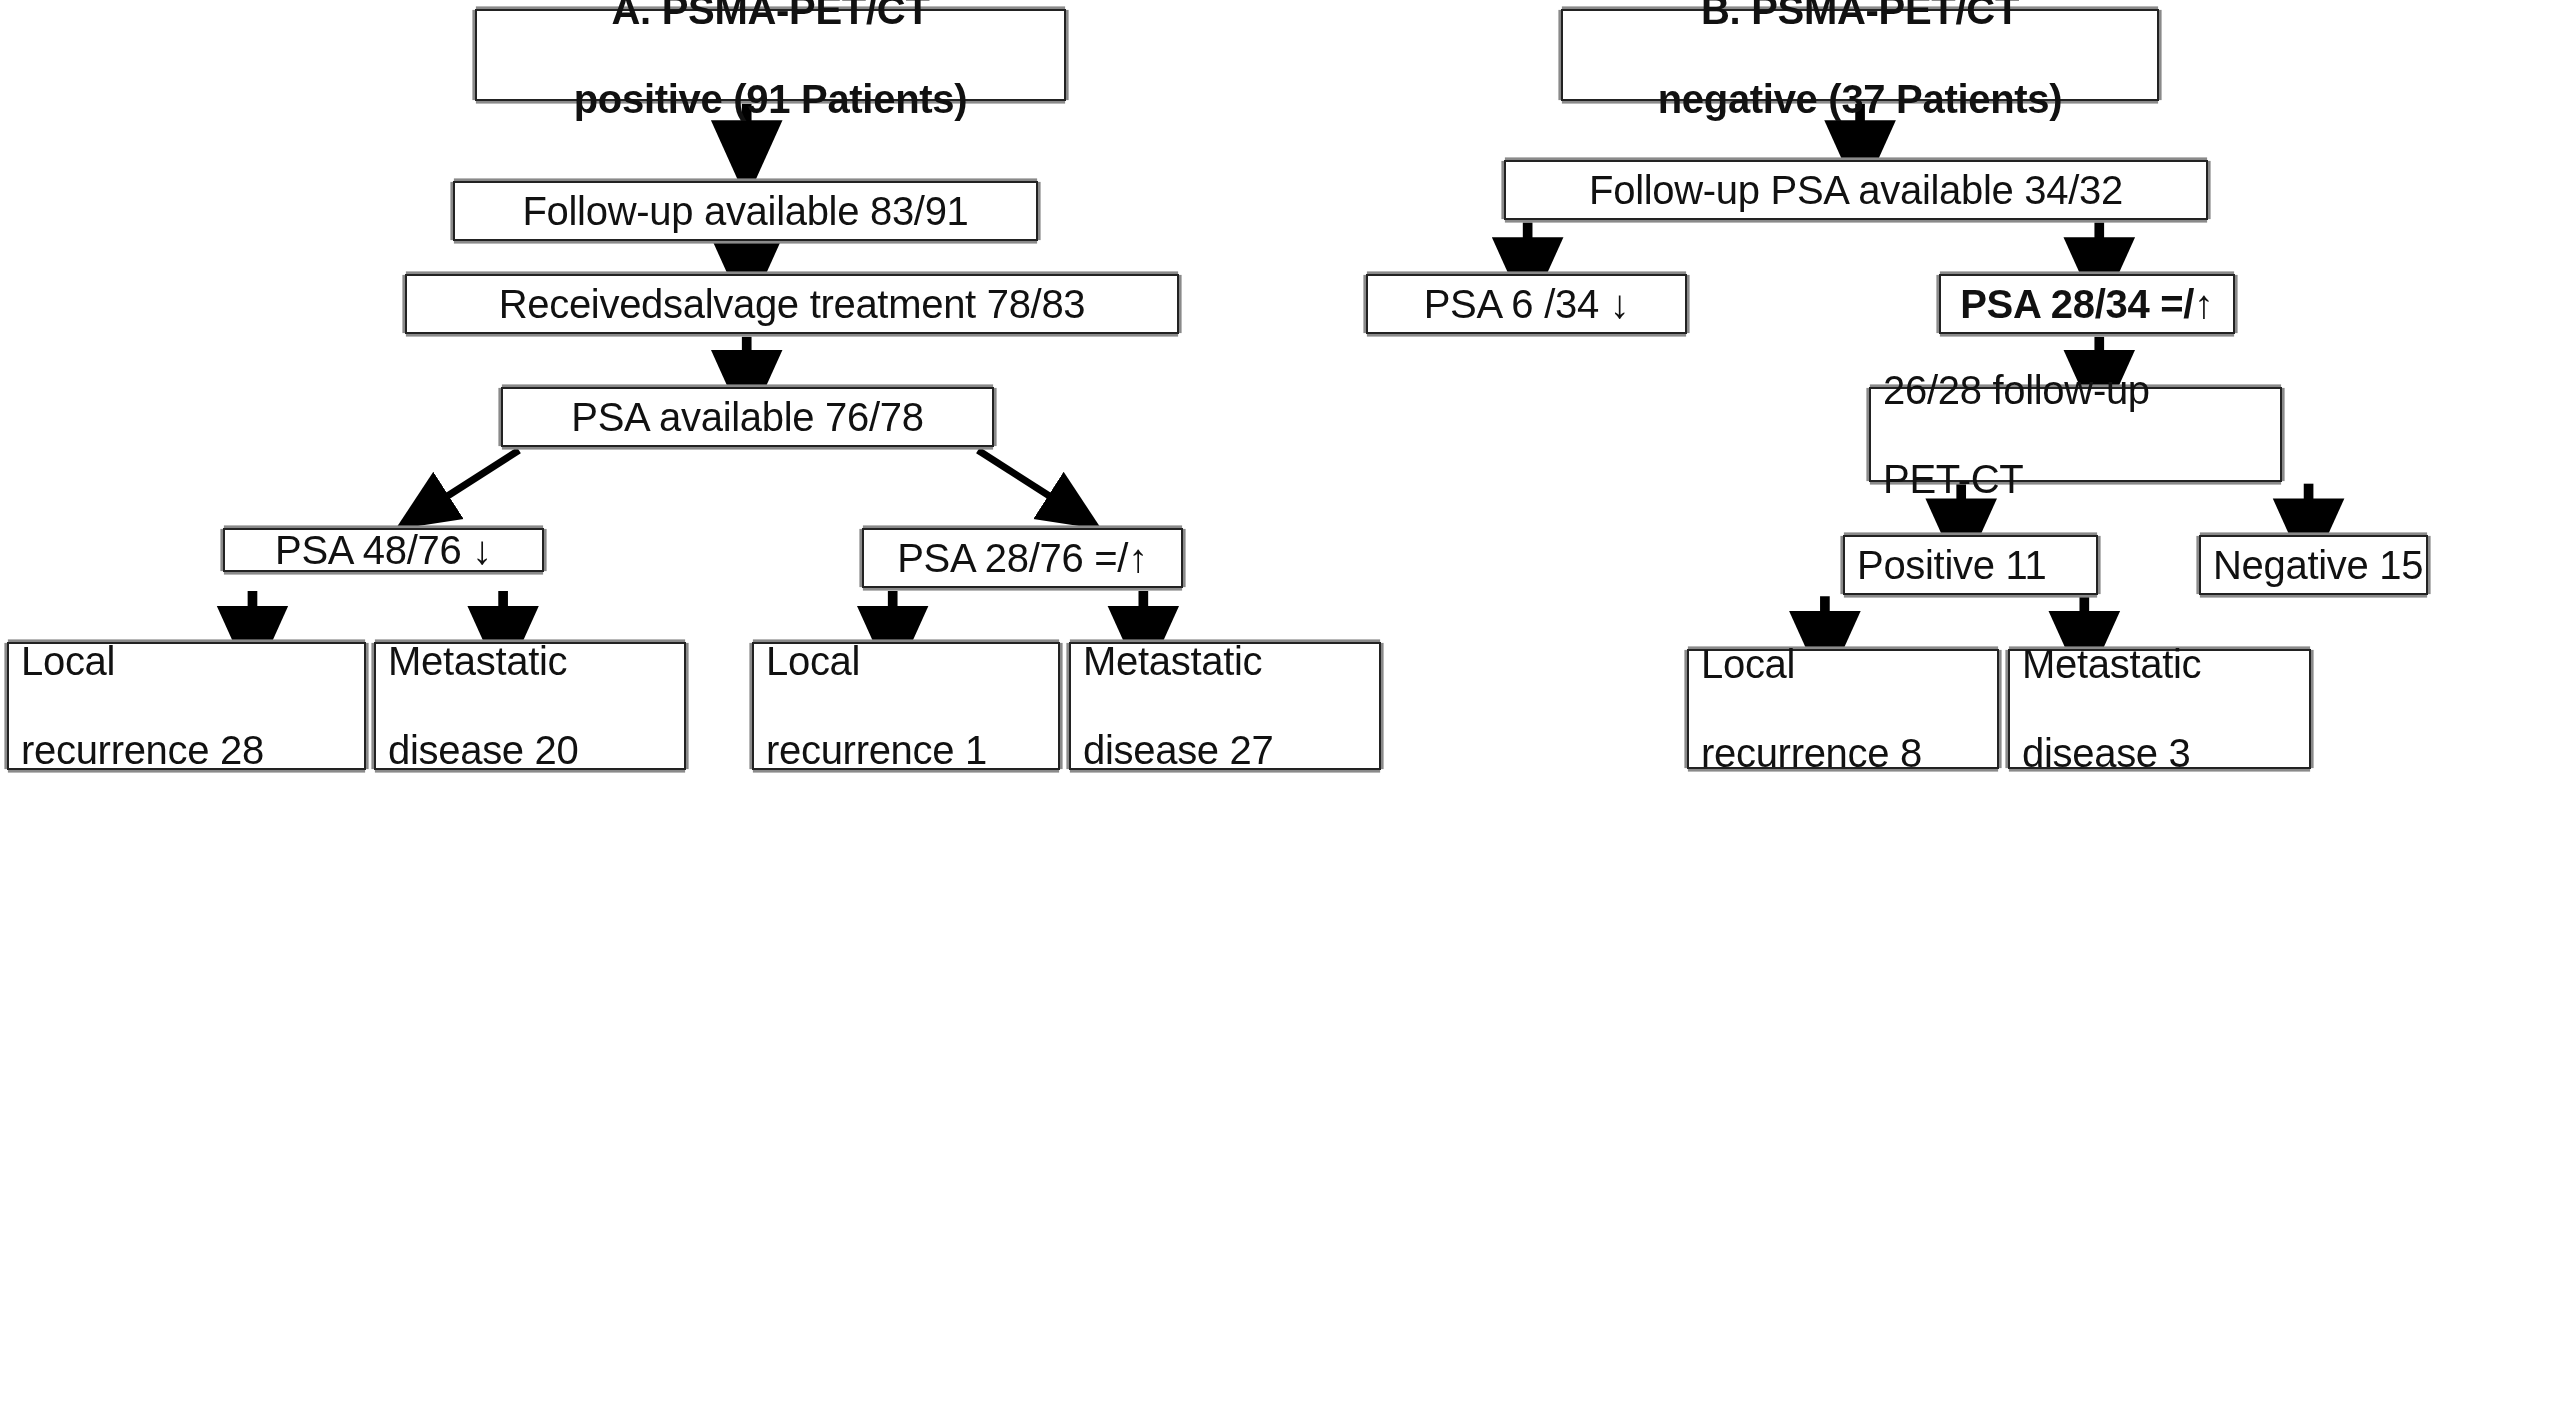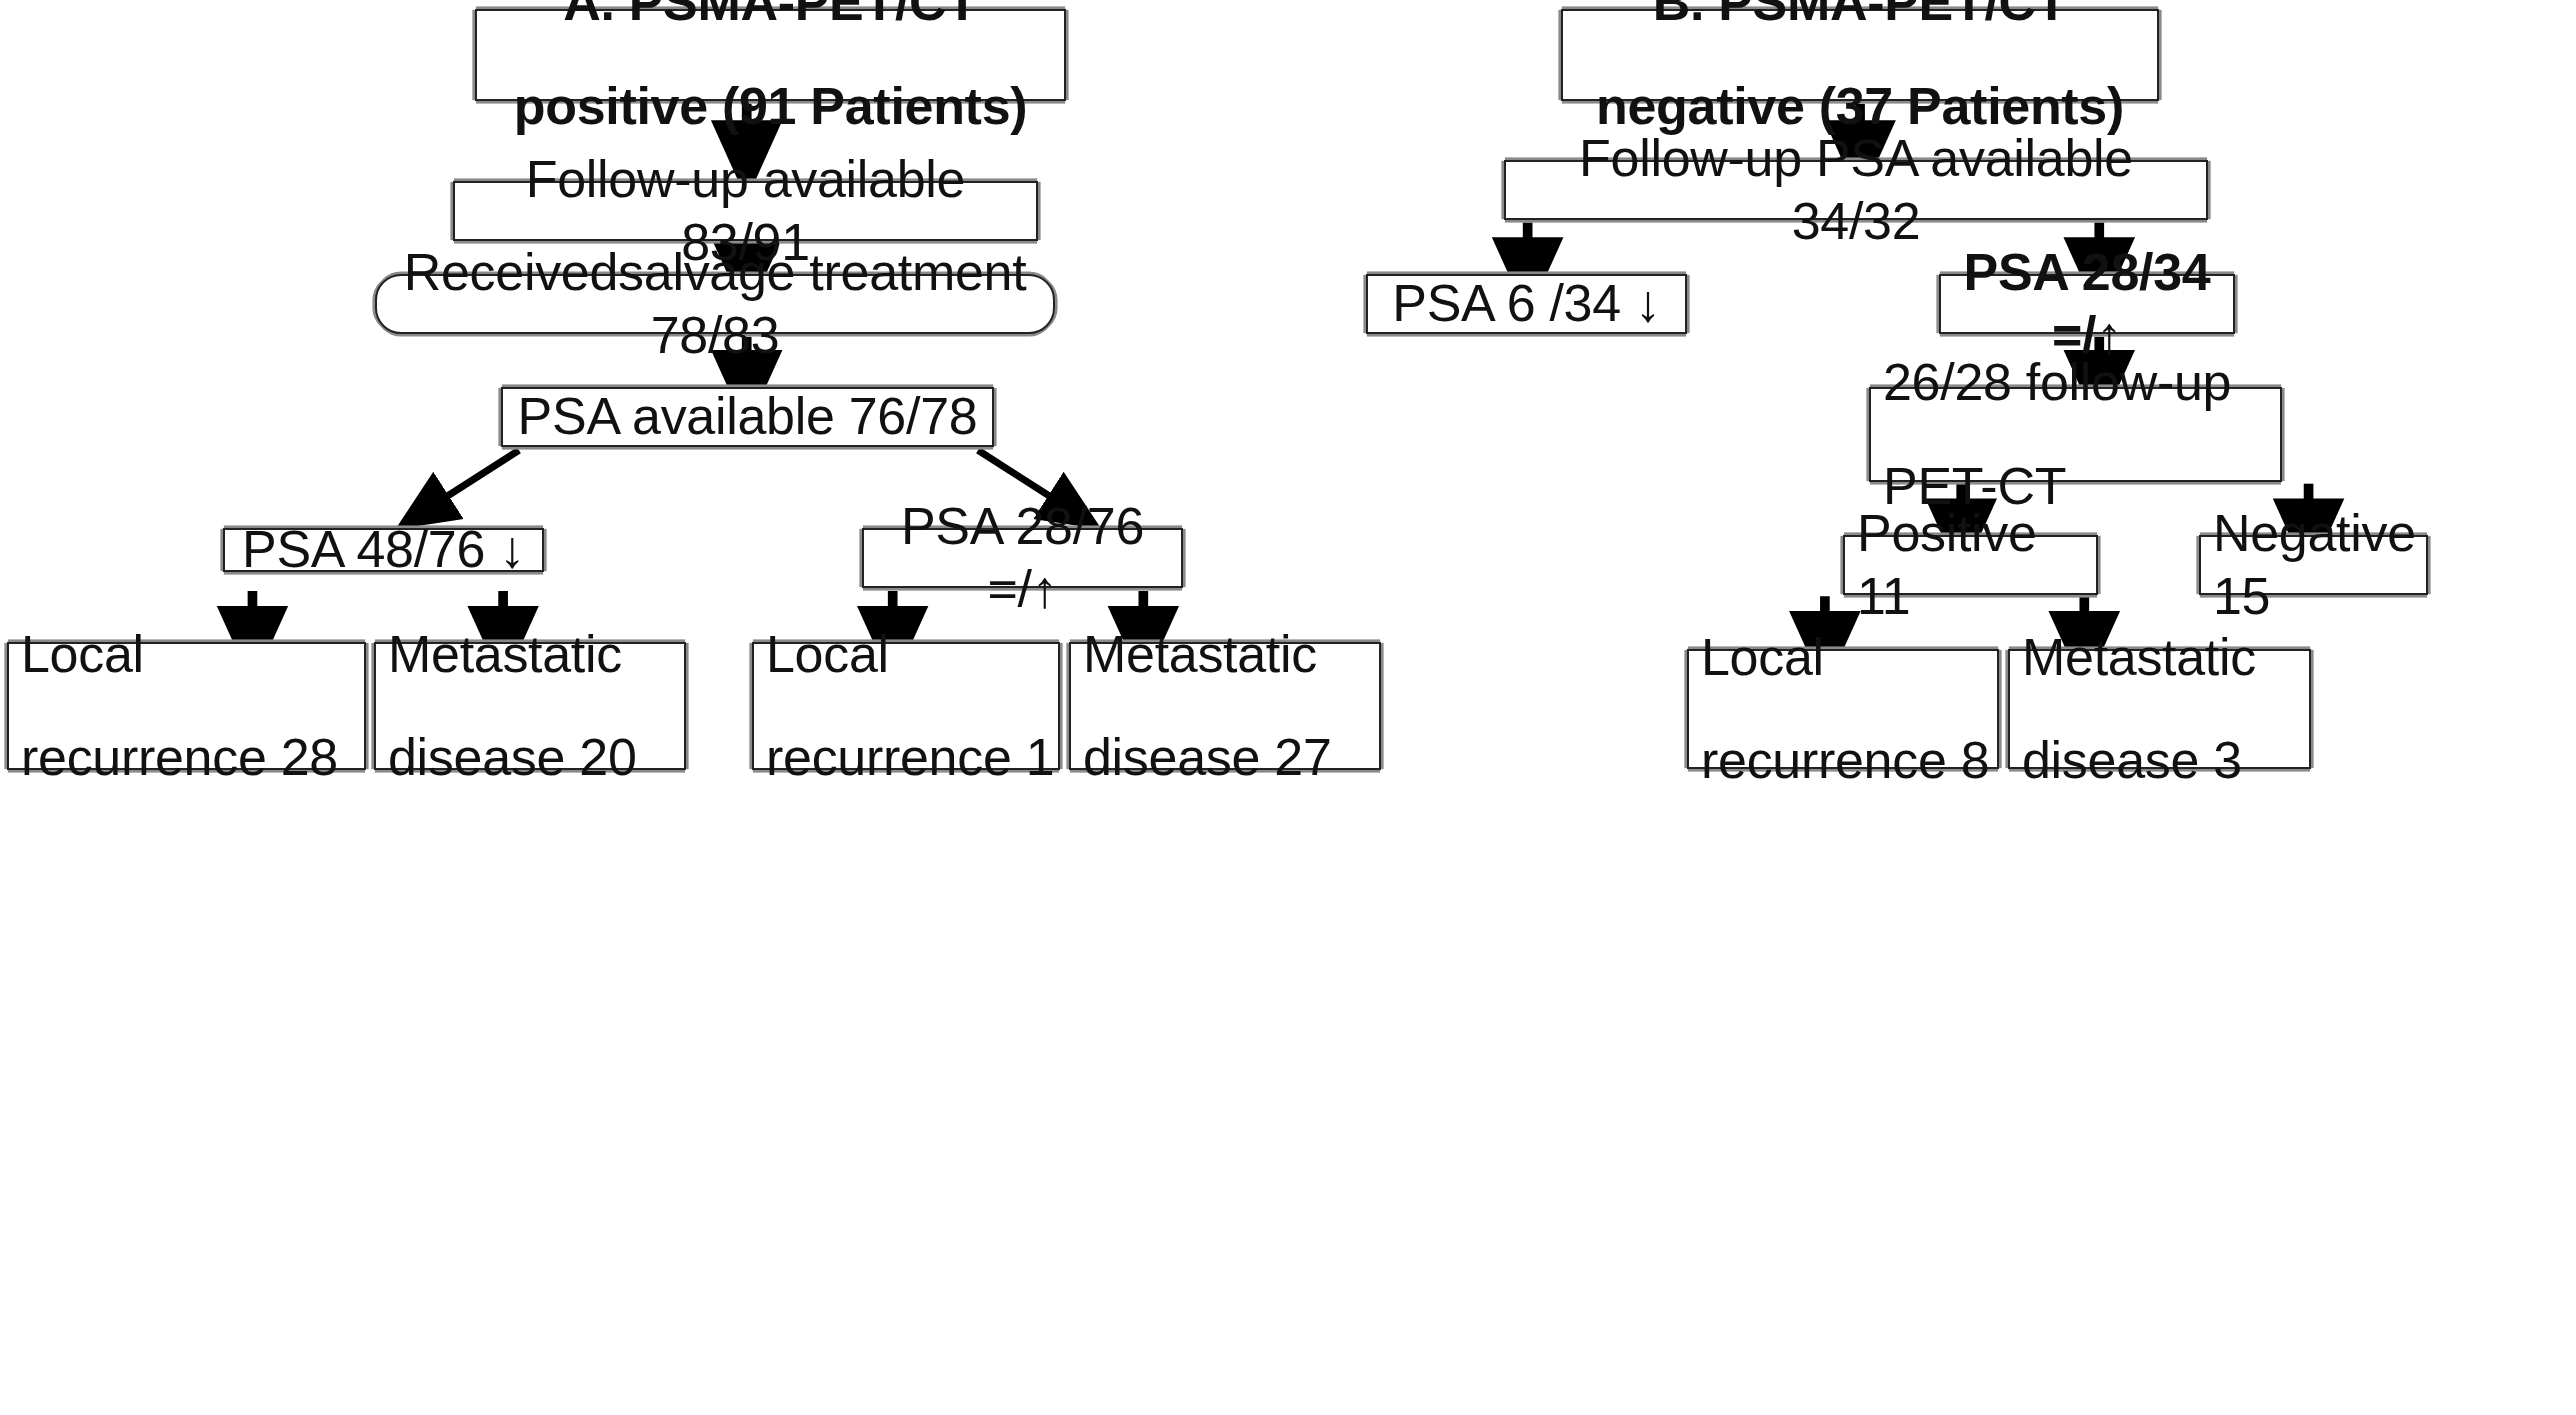--- a/index.html
+++ b/index.html
@@ -22,21 +22,21 @@
     color:#111111;
     letter-spacing:-0.3px;
     line-height:1.22;
   }
   .node .txt{display:block;width:100%;}
   .center{align-items:center;text-align:center;}
   .left{align-items:flex-start;text-align:left;}
   .bold{font-weight:bold;}
   .pad-l{padding-left:12px;}
   .pad-c{padding:0 10.6px;}
-  .fs46{font-size:52px;gap:40px;}
+  .fs46{font-size:40px;gap:40px;}
   svg.arrows{position:absolute;left:0;top:0;width:2576px;height:1415px;pointer-events:none;}
 </style>
 </head>
 <body>
 
 <div id="stage">
 
   <svg class="arrows" viewBox="0 0 2929 1609">
     <defs>
       <marker id="thick" markerWidth="10" markerHeight="8" refX="3.2" refY="4" orient="auto" markerUnits="strokeWidth">
@@ -85,21 +85,21 @@
 
   <div class="node center pad-c fs46 bold" style="left: 475px; top: 8.8px; width: 591px; height: 92px; transform: none;">
     <span class="txt">A. PSMA-PET/CT</span>
     <span class="txt">positive (91 Patients)</span>
   </div>
 
   <div class="node center pad-c fs46" style="left: 453px; top: 160px; width: 585px; height: 60px; transform: none; margin-top: 21px;">
     <span class="txt">Follow-up available 83/91</span>
   </div>
 
-  <div class="node center pad-c fs46" style="left: 375px; top: 274px; width: 680px; height: 60px; transform: none; border-radius: 26px;">
+  <div class="node center pad-c fs46" style="left: 405px; top: 274px; width: 774px; height: 60px; transform: none;">
     <span class="txt">Receivedsalvage treatment 78/83</span>
   </div>
 
   <div class="node center pad-c fs46" style="left: 501px; top: 387px; width: 493px; height: 60px; transform: none;">
     <span class="txt">PSA available 76/78</span>
   </div>
 
   <div class="node center pad-c fs46" style="left: 223px; top: 528px; width: 321px; height: 44px; transform: none;">
     <span class="txt">PSA 48/76  ↓</span>
   </div>

